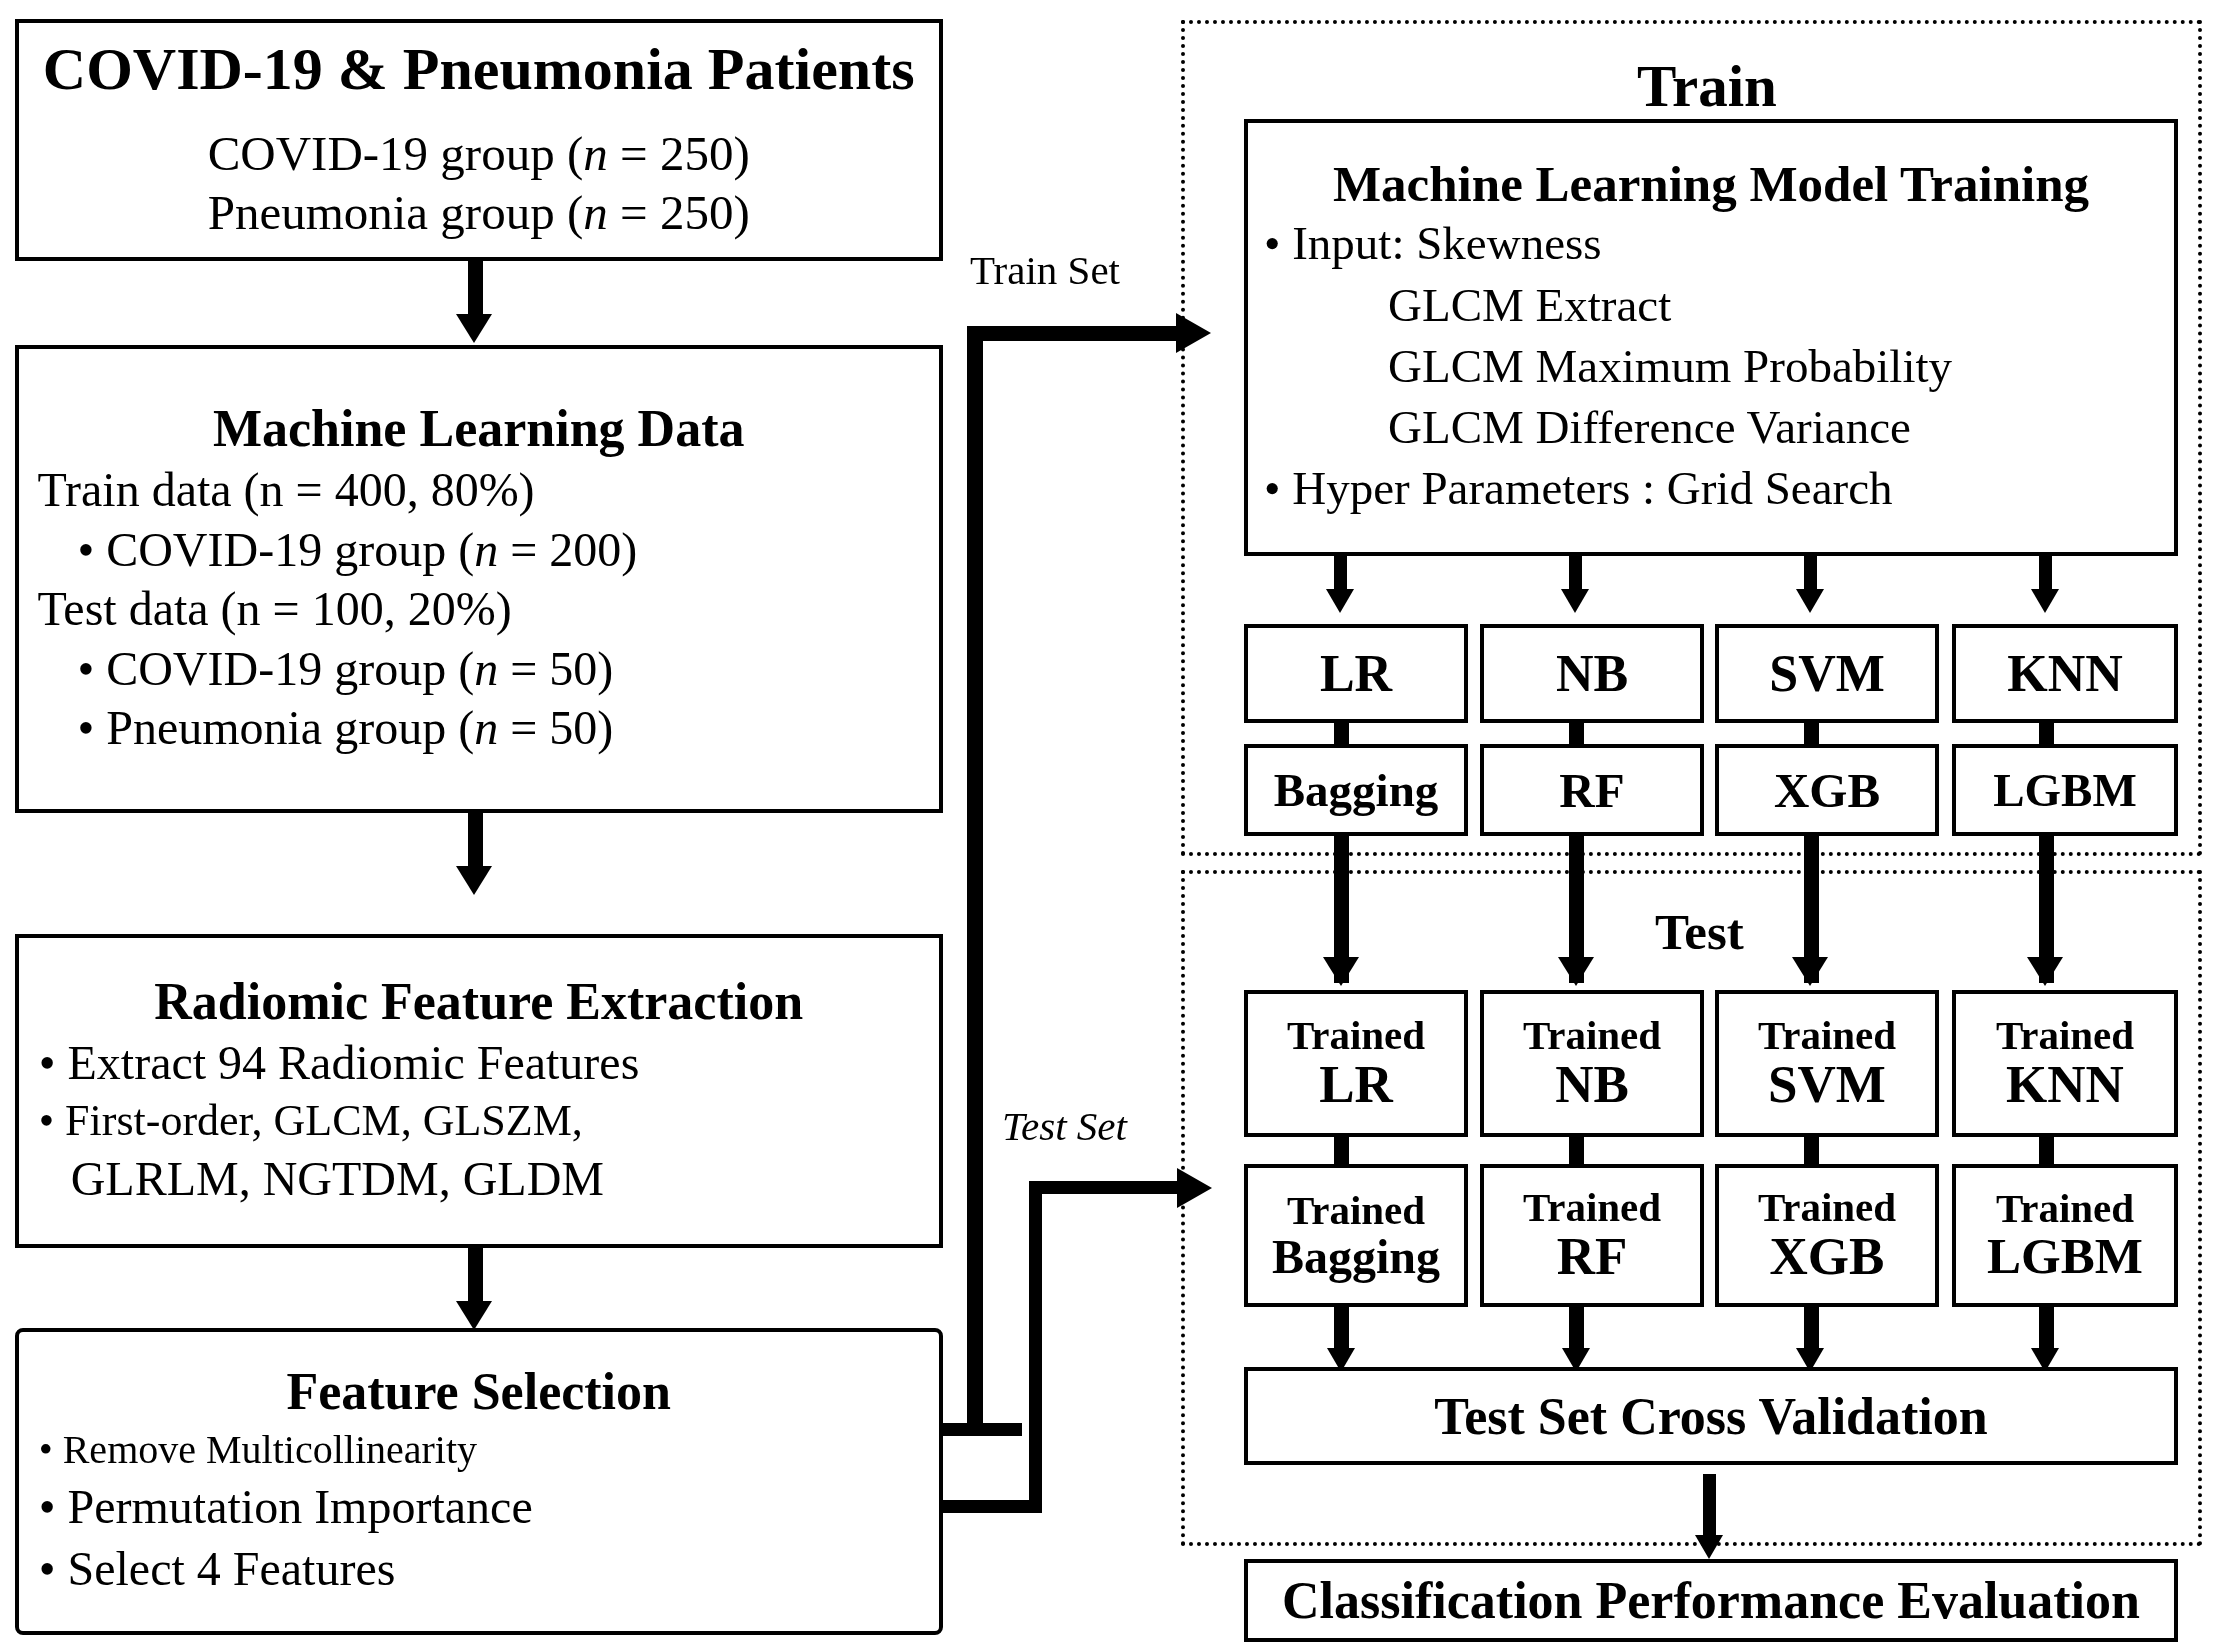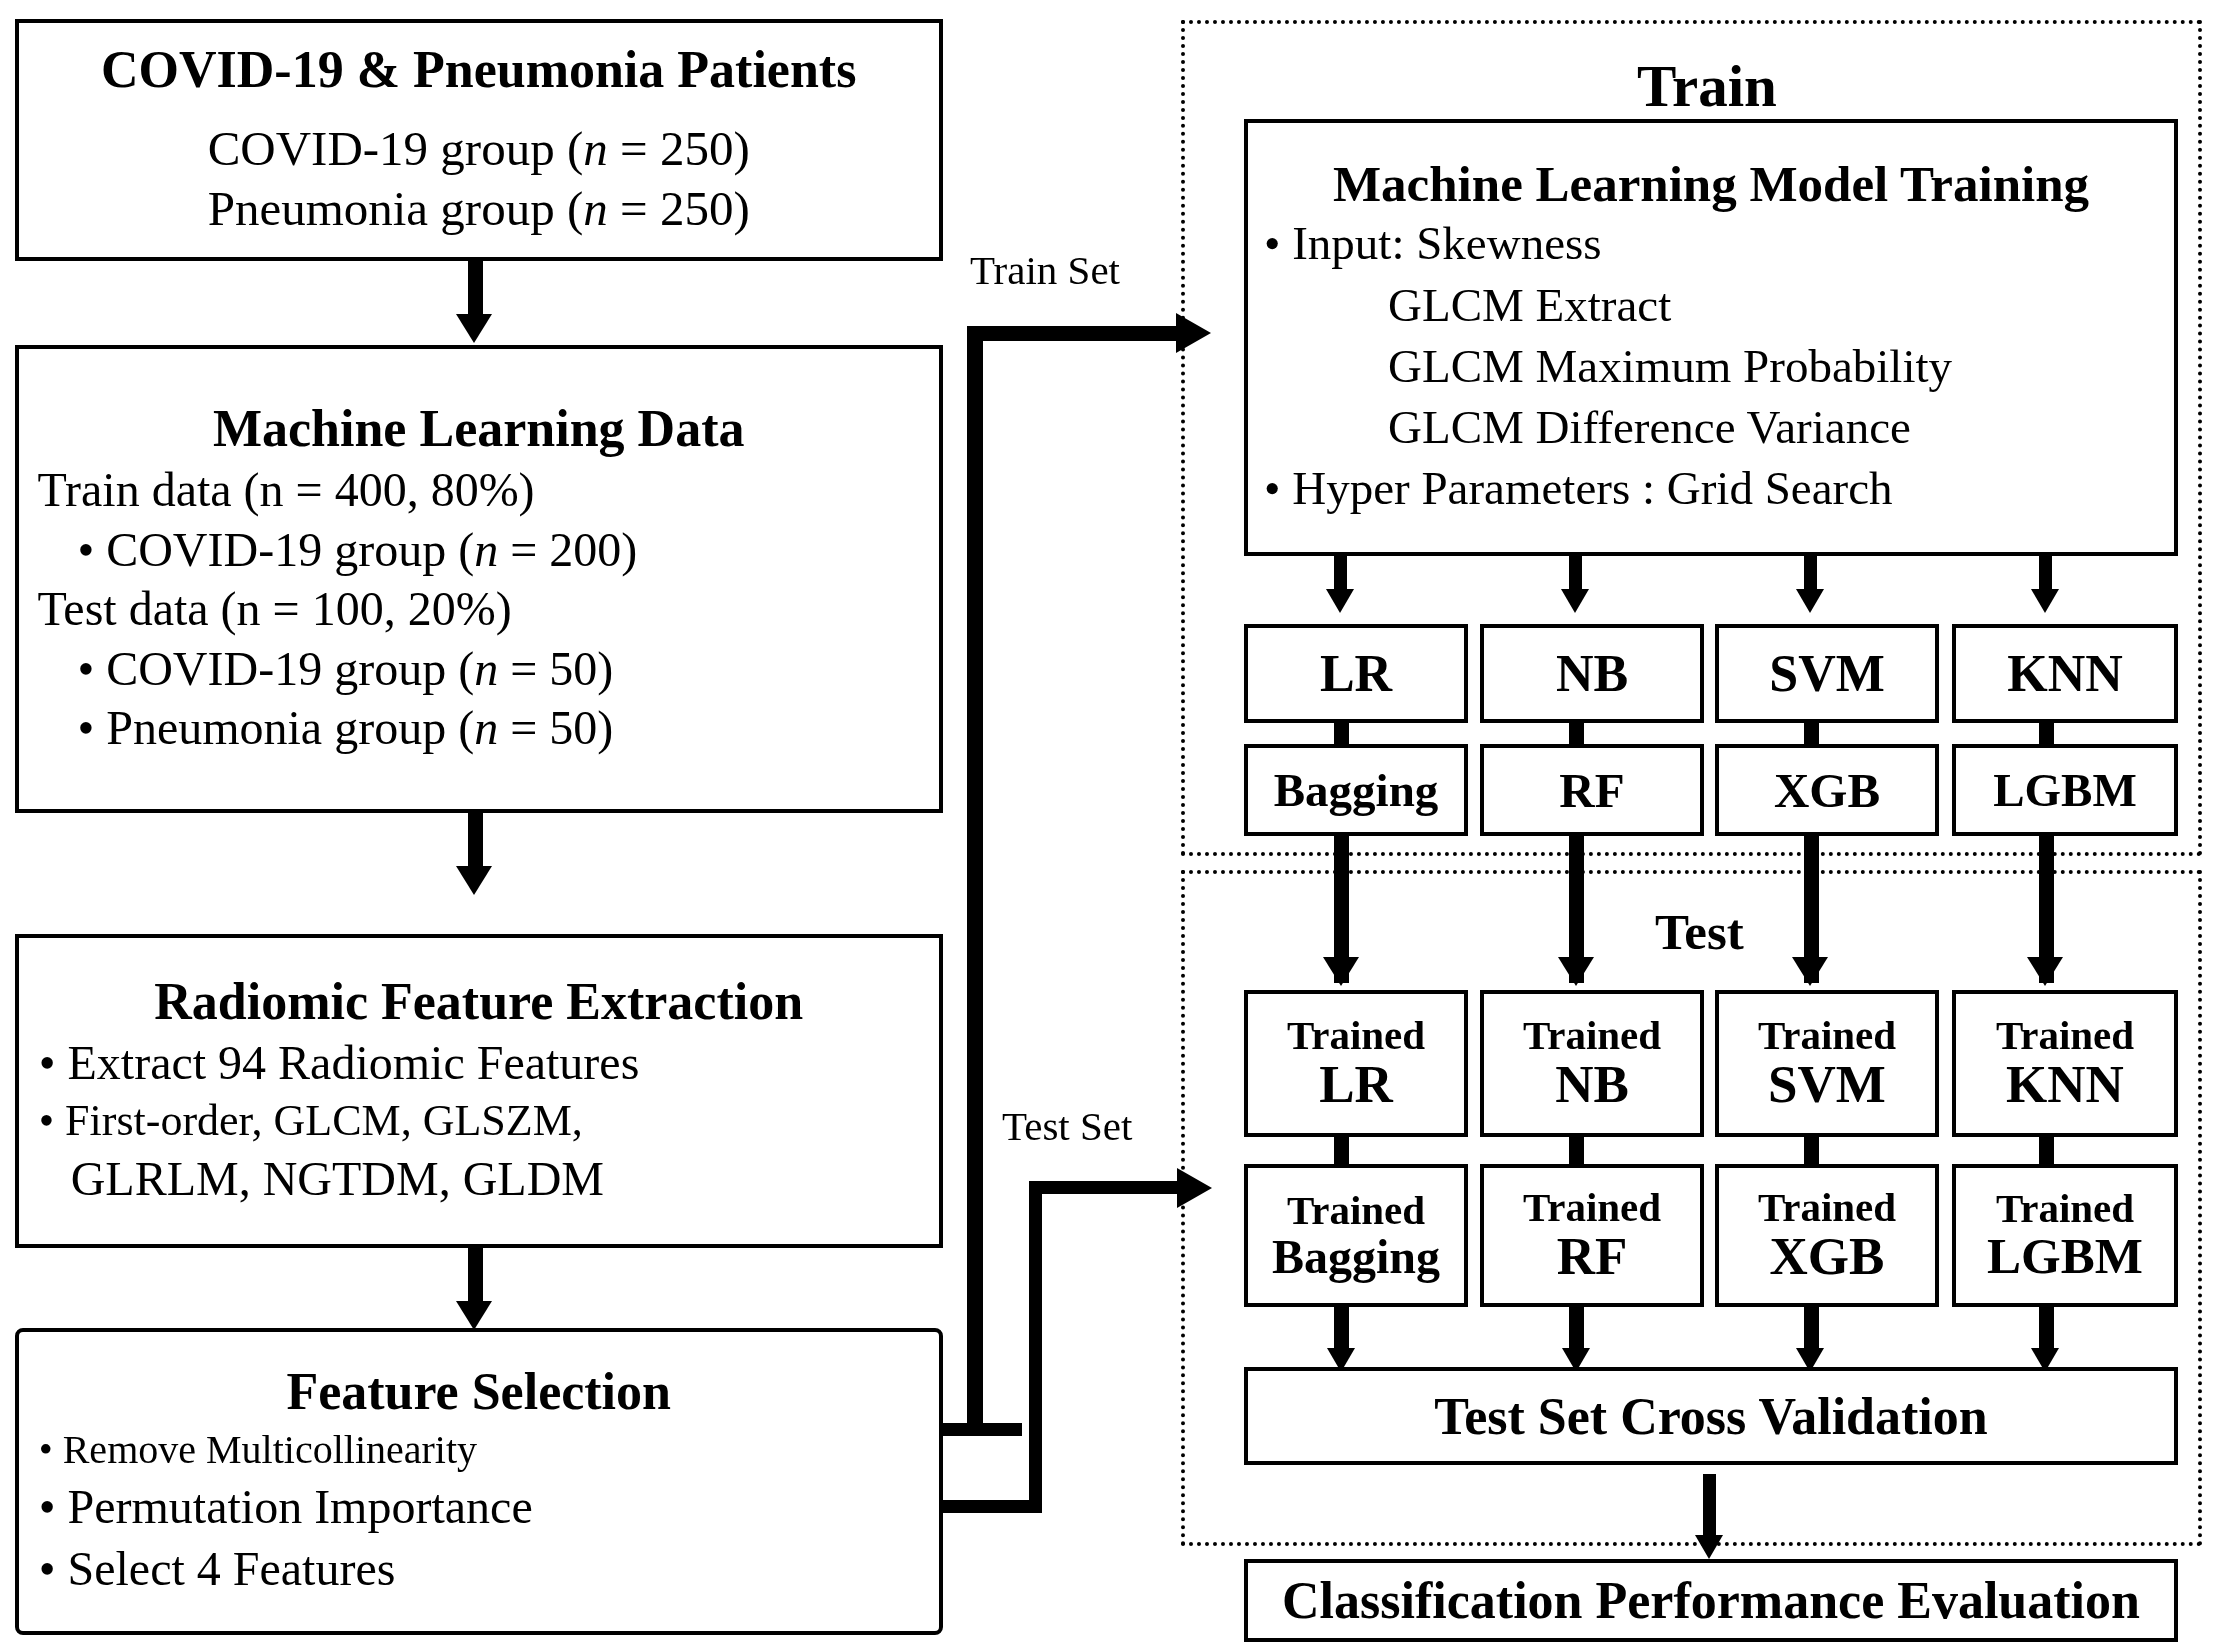--- a/index.html
+++ b/index.html
@@ -31,21 +31,21 @@
            border-top:20px solid transparent;border-bottom:20px solid transparent;
            border-left:35px solid #000;}
 
   .edge-label{position:absolute;white-space:nowrap;font-size:41px;}
   .section-label{position:absolute;white-space:nowrap;font-weight:bold;}
 </style>
 </head>
 <body>
 
 <div class="box thick" style="left:14.7px;top:18.7px;width:928px;height:242px;padding:6.7px 13.4px;">
-  <span class="ttl" style="font-size:52px;line-height:1.12;text-align:right;">COVID-19 &amp; Pneumonia Patients</span>
+  <span class="ttl" style="font-size:60px;line-height:1.12;text-align:right;">COVID-19 &amp; Pneumonia Patients</span>
   <span class="ln" style="font-size:49px;line-height:1.22;margin-top:20px;"><span>COVID-19 group (</span><span class="it">n</span><span> = 250)</span></span>
   <span class="ln" style="font-size:49px;line-height:1.22;"><span>Pneumonia group (</span><span class="it">n</span><span> = 250)</span></span>
 </div>
 
 <div class="ln-v" style="left:468px;top:261px;width:14.7px;height:64px;"></div>
 <div class="arrow-d" style="left:456px;top:314px;"></div>
 
 <div class="box thick" style="left:14.7px;top:345px;width:928px;height:468px;padding:8px 18.7px;align-items:flex-start;">
   <span class="ttl" style="font-size:52px;line-height:1.1;width:100%;text-align:center;">Machine Learning Data</span>
 
@@ -74,21 +74,21 @@
   <span class="ttl" style="font-size:52px;line-height:1.1;width:100%;text-align:center;">Feature Selection</span>
   <span class="blk" style="font-size:40px;line-height:1.3;margin-top:4px;">• Remove Multicollinearity</span>
   <span class="blk" style="font-size:48px;line-height:1.3;">• Permutation Importance</span>
   <span class="blk" style="font-size:48px;line-height:1.3;">• Select 4 Features</span>
 </div>
 
 <div class="ln-h" style="left:942px;top:1500px;width:100px;height:13.4px;"></div>
 <div class="ln-v" style="left:1029px;top:1181px;width:13.4px;height:327px;"></div>
 <div class="ln-h" style="left:1029px;top:1181px;width:160px;height:13.4px;"></div>
 <div class="arrow-r" style="left:1177px;top:1168px;"></div>
-<div class="edge-label" style="left:1002px;top:1102px;">Test Set</div>
+<div class="edge-label" style="left:1002px;top:1102px;font-style:italic;">Test Set</div>
 
 <div class="ln-h" style="left:942px;top:1423px;width:80px;height:13.4px;"></div>
 <div class="ln-v" style="left:967px;top:326px;width:16px;height:1103px;"></div>
 <div class="ln-h" style="left:967px;top:326px;width:220px;height:14.7px;"></div>
 <div class="arrow-r" style="left:1176px;top:313px;"></div>
 <div class="edge-label" style="left:970px;top:246px;">Train Set</div>
 
 <div class="dotted" style="left:1181px;top:20px;width:1021px;height:836px;"></div>
 <div class="section-label" style="left:1637px;top:52px;font-size:59px;">Train</div>
 

